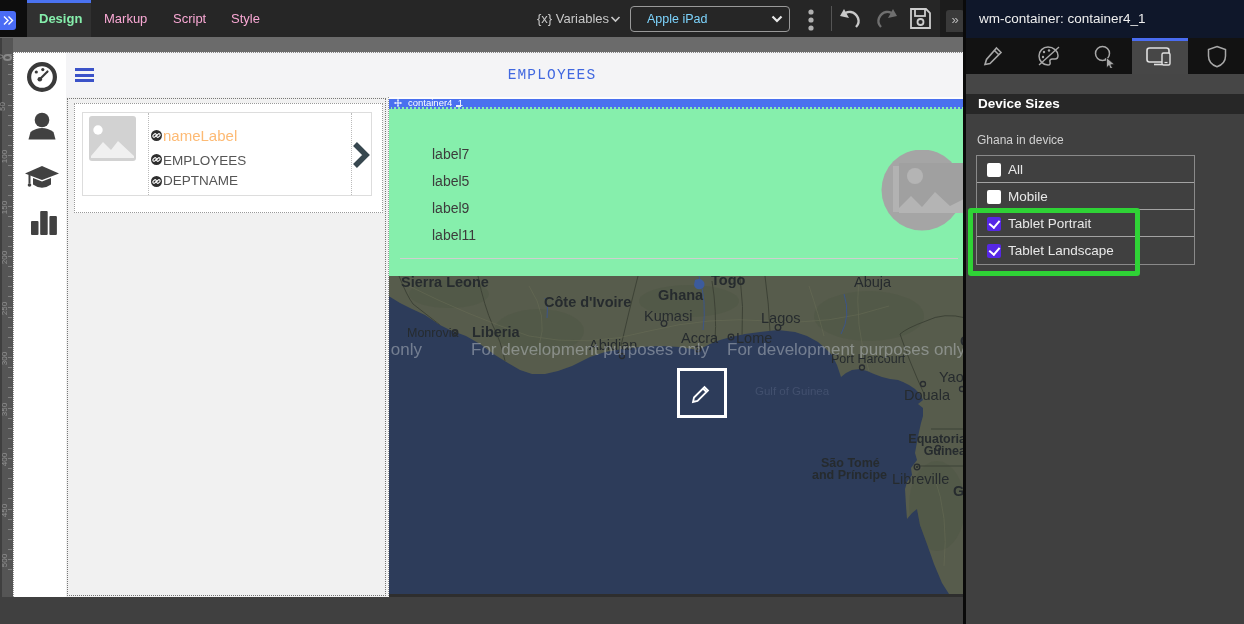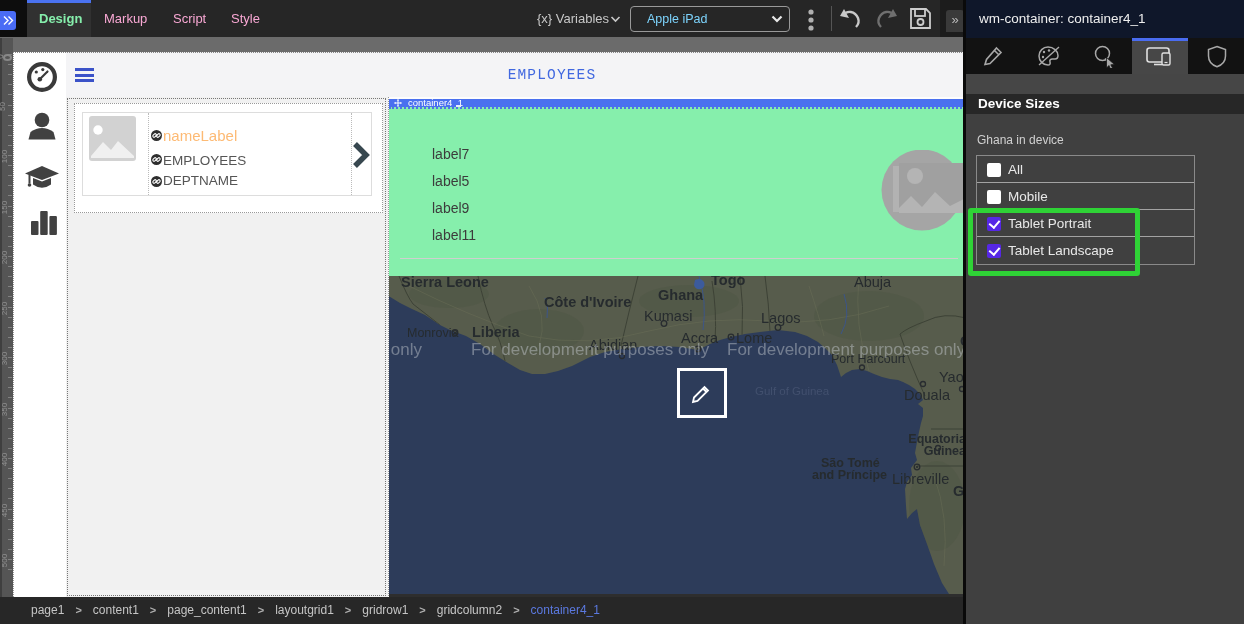--- a/index.html
+++ b/index.html
@@ -122,21 +122,20 @@
         <span class="cbx on"></span>
         <span class="rp-lab">Tablet Portrait</span>
       </div>
     <div class="rp-row" style="top:81px;">
         <span class="cbx on"></span>
         <span class="rp-lab">Tablet Landscape</span>
       </div>
   </div>
   <div class="abs" id="greenrect"></div>
 
-  <div class="abs" id="statusbar"><span style="padding-left:31px;">page1</span><span class="sep">&gt;</span>content1<span class="sep">&gt;</span>page_content1<span class="sep">&gt;</span>layoutgrid1<span class="sep">&gt;</span>gridrow1<span class="sep">&gt;</span>gridcolumn2<span class="sep">&gt;</span><b class="cur">container4_1</b></div>
 
   <svg class="abs" style="left:806px; top:8px;" width="10" height="24" viewBox="0 0 10 24">
     <circle cx="5" cy="4" r="2.6" fill="#b0b0b0"></circle>
       <circle cx="5" cy="12" r="2.6" fill="#b0b0b0"></circle>
       <circle cx="5" cy="20" r="2.6" fill="#b0b0b0"></circle>
   </svg>
   <div class="abs" style="left:831px; top:6px; width:1px; height:25px; background:#555;"></div>
   <svg class="abs" style="left:839px; top:9px;" width="24" height="20" viewBox="0 0 24 20">
     <path d="M4 6 C8 1 16 2 19 9 C 20.5 13 19 16 17 18" fill="none" stroke="#c9c9c9" stroke-width="2.4"></path>
     <path d="M1 7 L10 9 L5 0 Z" fill="#c9c9c9"></path>

